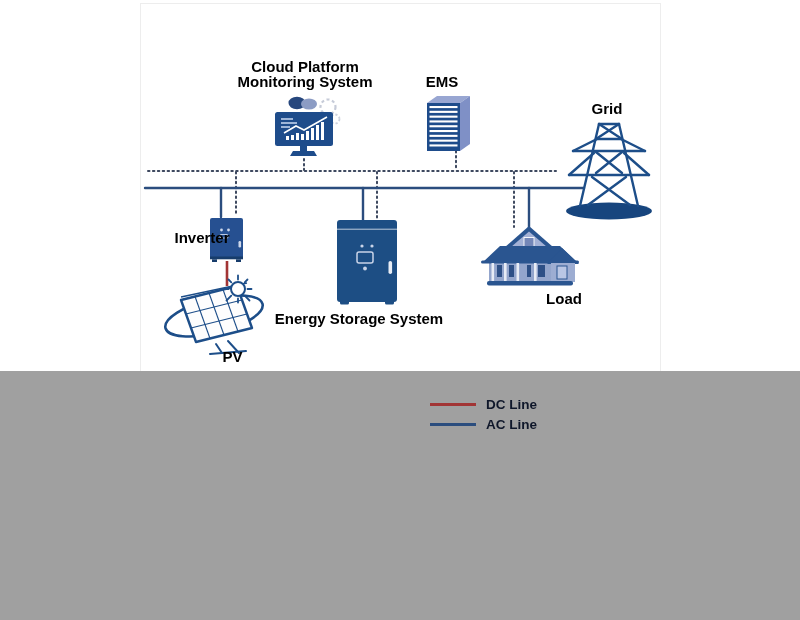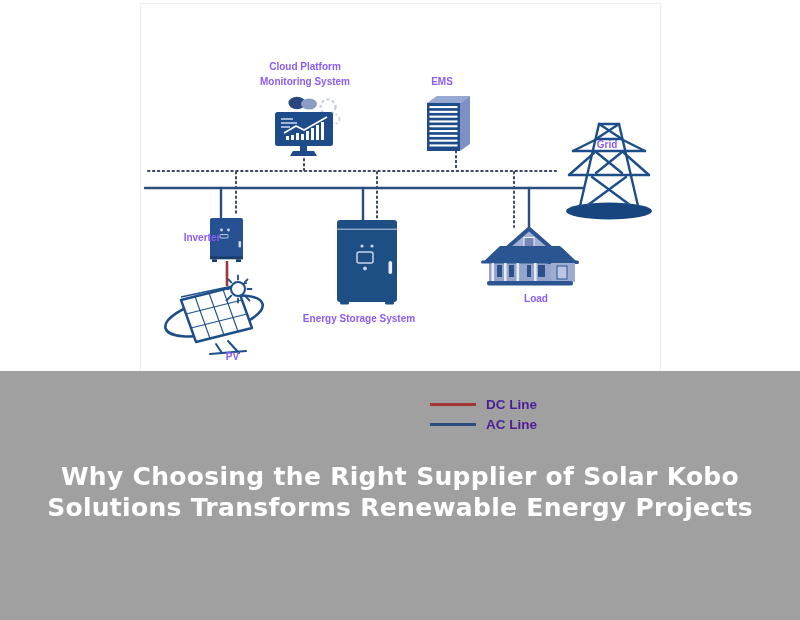--- a/index.html
+++ b/index.html
@@ -9,35 +9,35 @@
   }
   
   .frame-box {
     position:absolute; left:140px; top:3px; width:519px; height:368px;
     border:1px solid #ededed; border-bottom:none; pointer-events:none;
   }
   .diagram-svg { position:absolute; left:0; top:0; }
   
   .nlabel {
     position:absolute; transform:translateX(-50%);
-    font-weight:bold; font-size:10px; line-height:15px;
-    color:#8b5cf6; white-space:nowrap; text-align:center;
+    font-weight:bold; font-size:15px; line-height:15px;
+    color:#000000; white-space:nowrap; text-align:center;
   }
   
   .banner {
     position:absolute; left:0; top:371px; width:800px; height:249px;
     background:#a0a0a0;
   }
   .legend { position:absolute; left:430px; top:23px; }
   .legend-row { display:flex; align-items:center; height:20px; }
   .legend-swatch { width:46px; height:0; margin-right:10px; }
   .legend-swatch.dc   { border-top:3px solid #a23535; }
   .legend-swatch.ac   { border-top:3px solid #2b4d7e; }
   .legend-swatch.comm { border-top:3px dotted #333c52; }
-  .legend-label { font-size:13.5px; font-weight:bold; color:#4c1d95; }
+  .legend-label { font-size:13.5px; font-weight:bold; color:#0f172a; }
   .hero-title {
     position:absolute; left:0; top:90px; width:100%;
     text-align:center; color:#ffffff;
     font-family:"DejaVu Sans","Liberation Sans",sans-serif;
     font-weight:bold; font-size:25px; line-height:31px; letter-spacing:0.3px;
   }
 </style>
 </head>
 <body>
 
@@ -209,37 +209,33 @@
         </g>
       </g>
     </g>
   </svg>
 
   <div class="nlabel" style="left:305px; top:59px;">
     <div>Cloud Platform</div>
     <div>Monitoring System</div>
   </div>
   <div class="nlabel" style="left:442px; top:74px;">EMS</div>
-  <div class="nlabel" style="left:607px; top:101px;margin-top:36px;">Grid</div>
+  <div class="nlabel" style="left:607px; top:101px;">Grid</div>
   <div class="nlabel" style="left:175px; top:230px;margin-left:27px;">Inverter</div>
   <div class="nlabel" style="left:359px; top:311px;">Energy Storage System</div>
-  <div class="nlabel" style="left:536px; top:291px;">Load</div>
+  <div class="nlabel" style="left:564px; top:291px;">Load</div>
   <div class="nlabel" style="left:221px; top:349px;padding-left:23px;">PV</div>
 
   <div class="banner">
     <div class="legend">
       <div class="legend-row">
         <div class="legend-swatch dc"></div>
         <div class="legend-label">DC Line</div>
       </div>
       <div class="legend-row">
         <div class="legend-swatch ac"></div>
         <div class="legend-label">AC Line</div>
       </div>
     </div>
 
-    <div class="hero-title">
-      <div>Why Choosing the Right Supplier of Solar Kobo</div>
-      <div>Solutions Transforms Renewable Energy Projects</div>
-    </div>
   </div>
 
 </div>
 
 </body></html>

